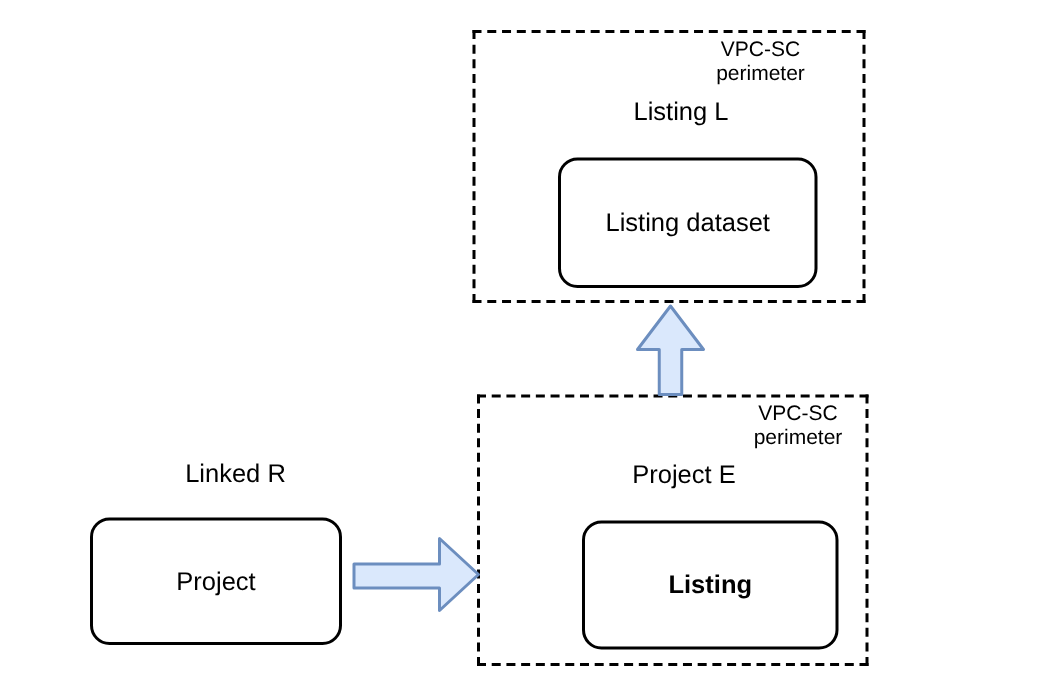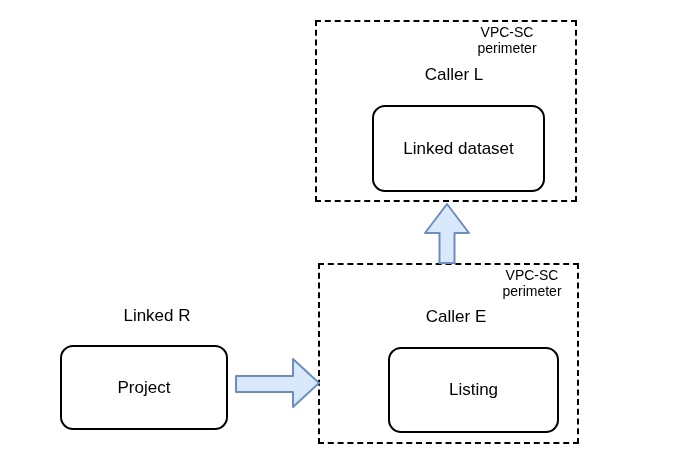--- a/index.html
+++ b/index.html
@@ -52,21 +52,21 @@
     border: 2px solid var(--node-border, #000000);
     border-radius: 13px;
     background: #ffffff;
     display: flex;
     align-items: center;
     justify-content: center;
     font-size: 17px;
     text-align: center;
   }
   .node.linked-dataset { left: 55px; top: 83px; width: 173px; height: 87px; }
-  .node.listing        { left: 68px; top: 82px; width: 171px; height: 86px; }
+  .node.listing        { left: 68px; top: 82px; width: 171px; height: 86px; font-weight: bold; }
   .node.caller         { left: 60px; top: 345px; width: 168px; height: 85px; }
 
   .external-project-label {
     position: absolute;
     left: 107px;
     top: 306px;
     width: 100px;
     text-align: center;
     font-size: 17px;
     line-height: 1.15;
@@ -82,29 +82,29 @@
     stroke-linejoin: round;
   }
 </style>
 </head>
 <body>
 
 <div class="canvas">
 
   <div class="perimeter top">
     <div class="perimeter-label">VPC-SC perimeter</div>
-    <div class="project-label">Caller L</div>
+    <div class="project-label">Listing L</div>
     <div class="node linked-dataset">
-      <span>Linked dataset</span>
+      <span>Listing dataset</span>
     </div>
   </div>
 
   <div class="perimeter bottom">
     <div class="perimeter-label">VPC-SC perimeter</div>
-    <div class="project-label">Caller E</div>
+    <div class="project-label">Project E</div>
     <div class="node listing">
       <span>Listing</span>
     </div>
   </div>
 
   <div class="external-project-label">Linked R</div>
   <div class="node caller">
     <span>Project</span>
   </div>
 

